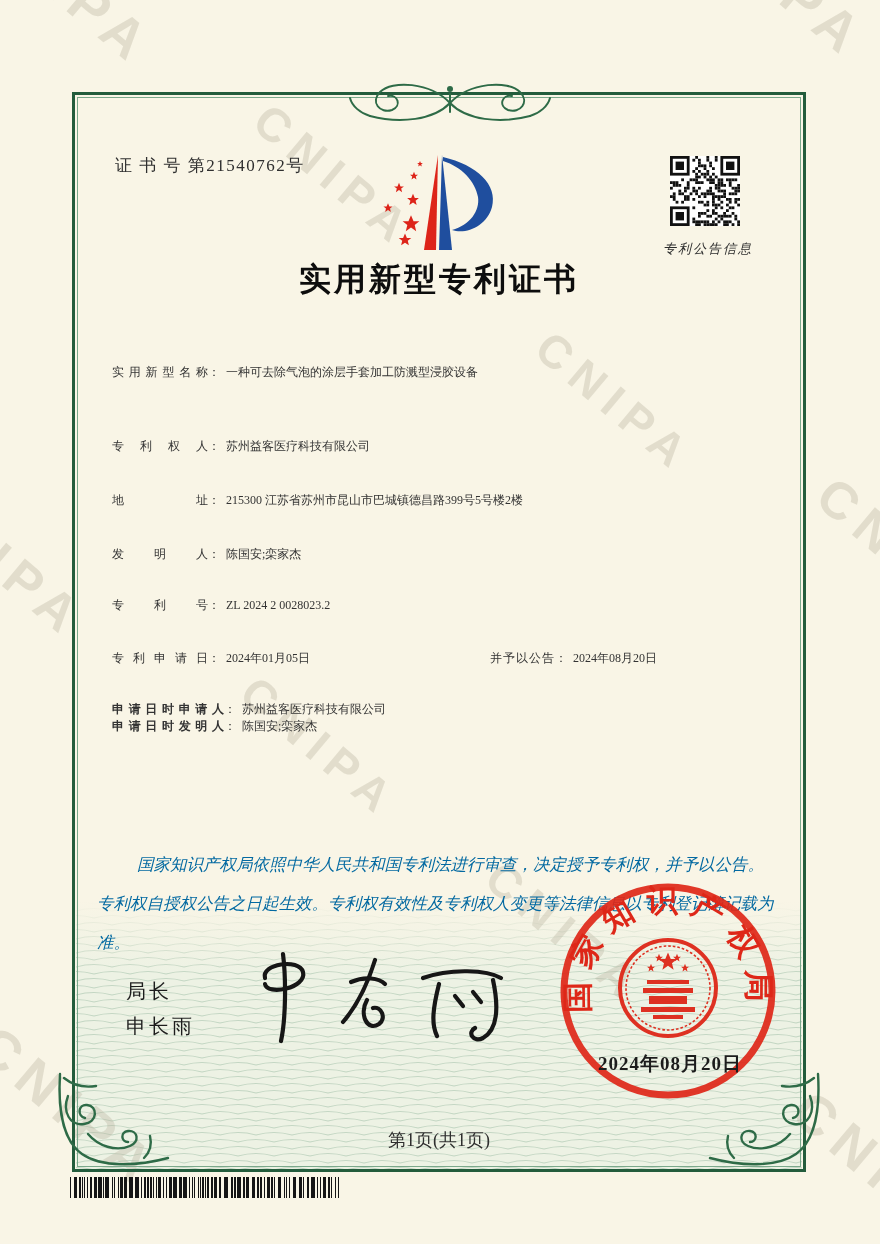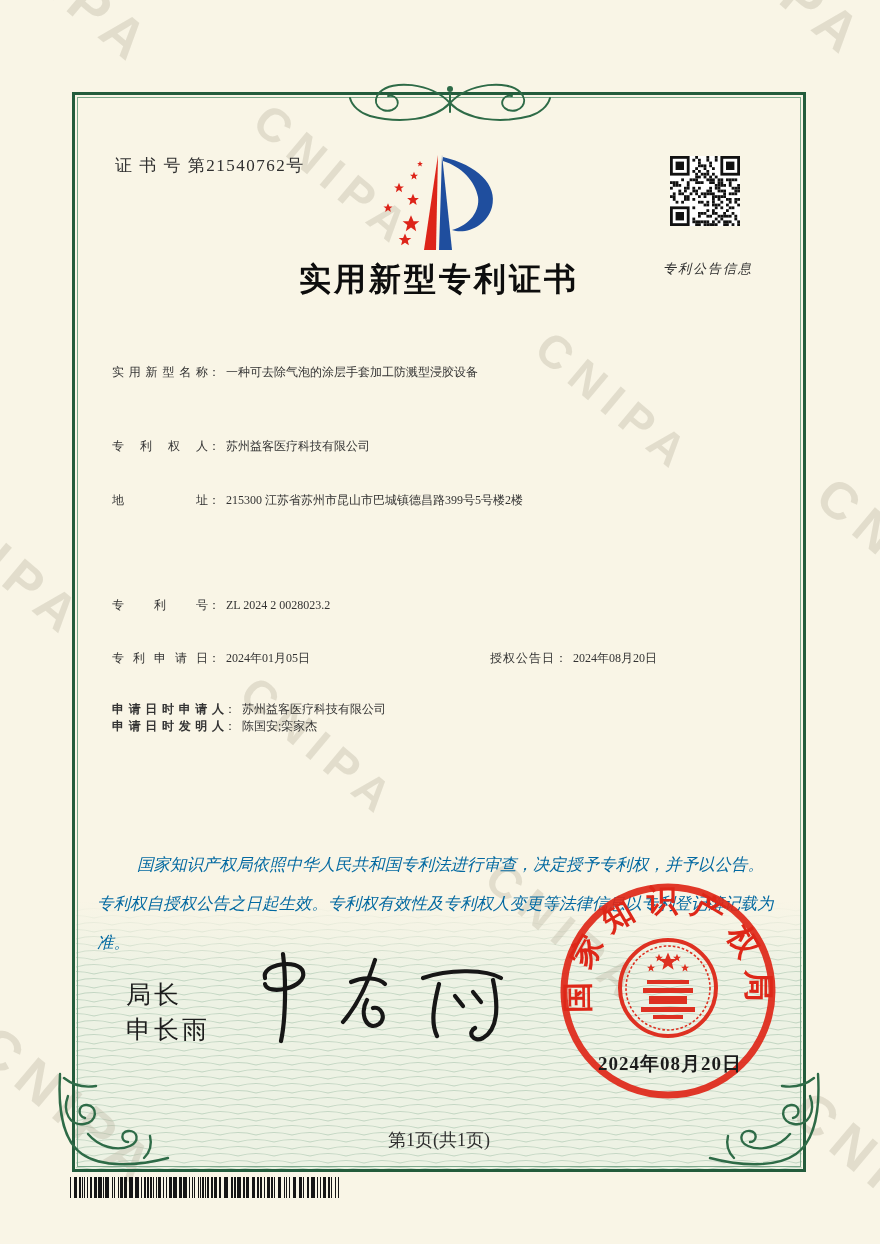--- a/index.html
+++ b/index.html
@@ -19,37 +19,37 @@
   .wave-fade{position:absolute;left:0;top:0;width:100%;height:80px;
              background:linear-gradient(#f9f5e6 10%,rgba(249,245,230,0));}
 
   .orn{position:absolute;z-index:3;}
 
   
   .cert-no{position:absolute;left:115px;top:154px;font-size:17px;letter-spacing:1.5px;color:#2f2f2f;z-index:3;}
   .logo{position:absolute;left:382px;top:147px;z-index:3;}
   .qr{position:absolute;left:670px;top:156px;z-index:3;}
   .qr-caption{position:absolute;left:648px;top:240px;width:120px;text-align:center;font-size:13px;
-              font-style:italic;letter-spacing:2px;color:#2c2c2c;z-index:3;margin-top:20px;}
+              font-style:italic;letter-spacing:2px;color:#2c2c2c;z-index:3;}
   .title{position:absolute;left:439px;top:258px;transform:translateX(-50%);font-size:32px;font-weight:700;
          letter-spacing:3px;color:#0d0d0d;white-space:nowrap;z-index:3;}
 
   .row{position:absolute;left:112px;font-size:12px;color:#333;z-index:3;white-space:nowrap;}
   .lbl{display:inline-block;width:96px;text-align:justify;text-align-last:justify;vertical-align:top;}
   .lbl-wide{display:inline-block;width:112px;text-align:justify;text-align-last:justify;vertical-align:top;font-weight:bold;}
   .colon{display:inline-block;margin-right:6px;}
   .val{color:#333;}
   .rcol{position:absolute;left:378px;top:0;white-space:nowrap;}
   .lbl-r{display:inline-block;letter-spacing:1px;}
 
   .legal{position:absolute;left:97px;top:845px;width:682px;font-size:16.5px;font-style:italic;
          color:#0369a1;line-height:39px;z-index:3;}
   .legal .indent{text-indent:40px;}
 
-  .director{position:absolute;left:126px;font-size:25px;letter-spacing:3px;color:#1d1d1d;
+  .director{position:absolute;left:126px;font-size:20px;letter-spacing:3px;color:#1d1d1d;
             font-family:"Liberation Sans","DejaVu Sans",sans-serif;font-weight:500;z-index:3;}
   .sig{position:absolute;left:255px;top:948px;z-index:3;}
 
   .seal{position:absolute;left:553px;top:876px;z-index:3;}
   .seal-date{position:absolute;left:598px;top:1051px;font-size:19px;font-weight:700;letter-spacing:1px;
              color:#1c1c1c;z-index:4;white-space:nowrap;}
 
   .footer{position:absolute;left:439px;top:1128px;transform:translateX(-50%);font-size:18px;color:#2e2e2e;z-index:3;}
   .barcode{position:absolute;left:70px;top:1177px;z-index:3;}
 </style>
@@ -376,28 +376,31 @@
 
   <div class="row" style="top:364px;">
     <span class="lbl">实用新型名称</span><span class="colon">：</span><span class="val">一种可去除气泡的涂层手套加工防溅型浸胶设备</span>
   </div>
   <div class="row" style="top:438px;">
     <span class="lbl">专利权人</span><span class="colon">：</span><span class="val">苏州益客医疗科技有限公司</span>
   </div>
   <div class="row" style="top:492px;">
     <span class="lbl">地址</span><span class="colon">：</span><span class="val">215300 江苏省苏州市昆山市巴城镇德昌路399号5号楼2楼</span>
   </div>
+  <div class="row" style="top:546px;">
+    <span class="lbl">发明人</span><span class="colon">：</span><span class="val">陈国安;栾家杰</span>
+  </div>
 
   <div class="row" style="top:597px;width:690px;">
     <span class="lbl">专利号</span><span class="colon">：</span><span class="val">ZL 2024 2 0028023.2</span>
   </div>
   <div class="row" style="top:650px;width:690px;">
     <span class="lbl">专利申请日</span><span class="colon">：</span><span class="val">2024年01月05日</span>
     <span class="rcol">
-      <span class="lbl-r">授权公告日</span><span class="colon">：</span><span class="val">2024年08月20日</span>
+      <span class="lbl-r">并予以公告</span><span class="colon">：</span><span class="val">2024年08月20日</span>
     </span>
   </div>
 
   <div class="row" style="top:701px;">
     <span class="lbl-wide">申请日时申请人</span><span class="colon">：</span><span class="val">苏州益客医疗科技有限公司</span>
   </div>
   <div class="row" style="top:718px;">
     <span class="lbl-wide">申请日时发明人</span><span class="colon">：</span><span class="val">陈国安;栾家杰</span>
   </div>
 

